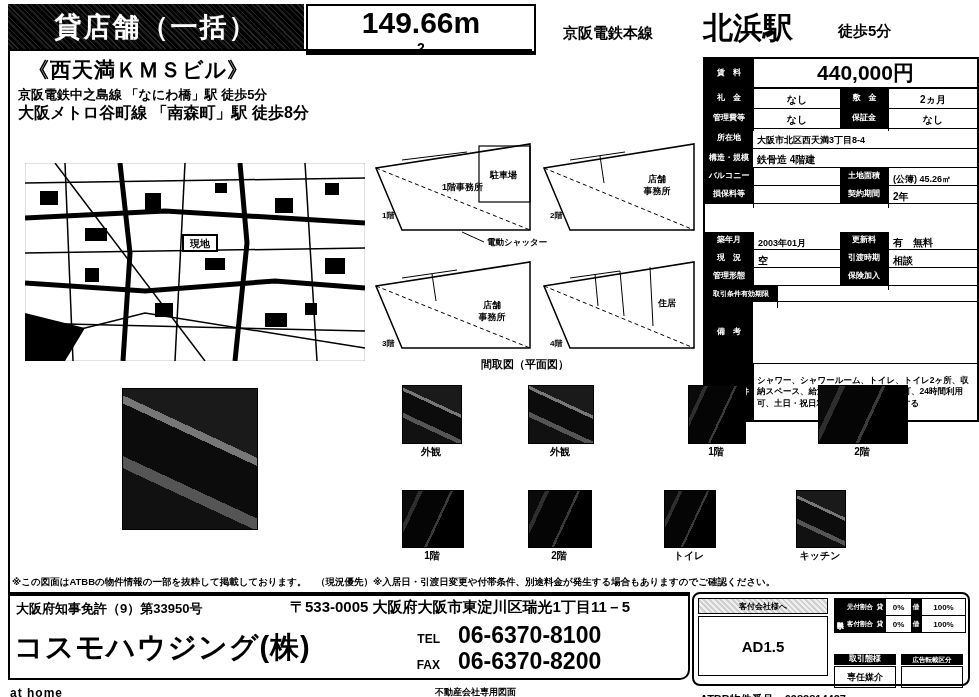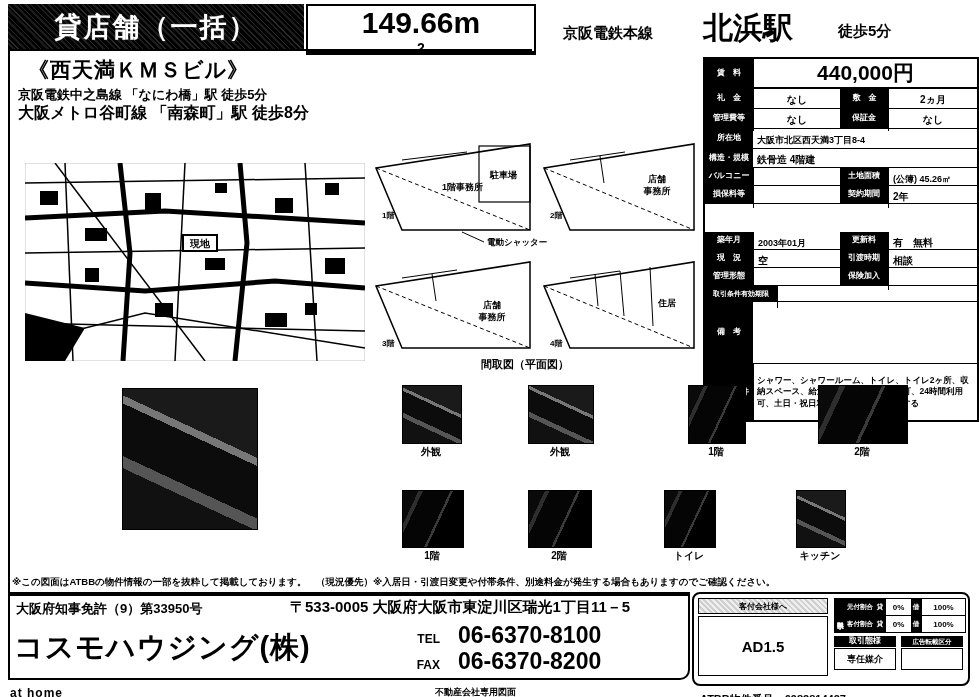--- a/index.html
+++ b/index.html
@@ -70,21 +70,21 @@
   .fee-wrap{position:absolute;left:140px;top:4px;width:132px;}
   .fee-table{display:flex;border:1px solid #000;}
   .fee-side{width:10px;background:#000;color:#fff;font-size:7px;font-weight:bold;
       writing-mode:vertical-rl;text-orientation:upright;display:flex;align-items:center;justify-content:center;}
   .fee-rows{flex:1;}
   .fee-row{display:flex;height:16px;border-bottom:1px solid #000;}
   .fee-row:last-child{border-bottom:none;}
   .fee-row .inv{font-size:6.5px;}
   .fc{display:flex;align-items:center;justify-content:center;font-size:8px;font-weight:bold;
       border-left:1px solid #000;box-sizing:border-box;}
-  .deal-wrap{display:flex;gap:5px;margin-top:3px;}
+  .deal-wrap{display:flex;gap:5px;margin-top:21px;}
   .deal-col{width:62px;}
   .deal-col2{width:62px;}
   .deal-lab{height:11px;}
   .deal-val{height:20px;border:1px solid #000;display:flex;align-items:center;justify-content:center;
       font-size:9px;font-weight:bold;margin-top:1px;}
   .athome{left:10px;top:686px;font-size:12px;font-weight:bold;letter-spacing:1px;}
   .draw-note{left:435px;top:686px;font-size:9px;font-weight:bold;}
   .atbb-num{left:700px;top:692px;font-size:11px;font-weight:bold;}
 </style>
 </head>

